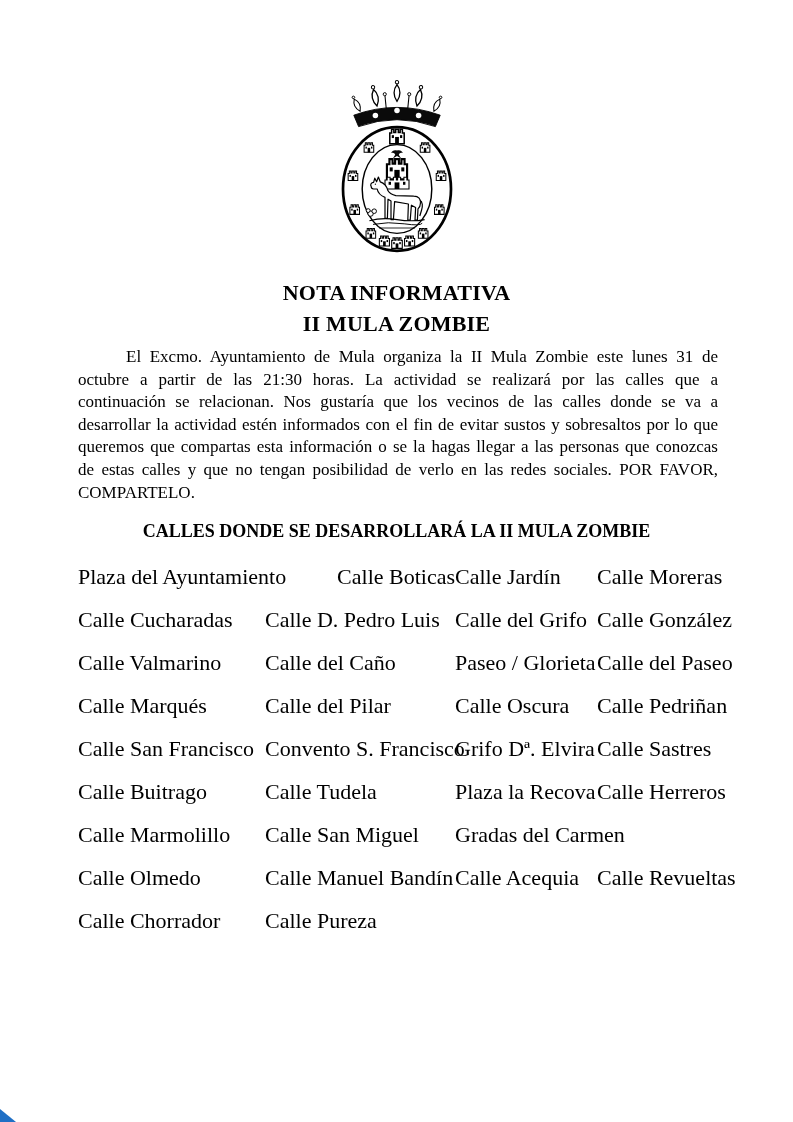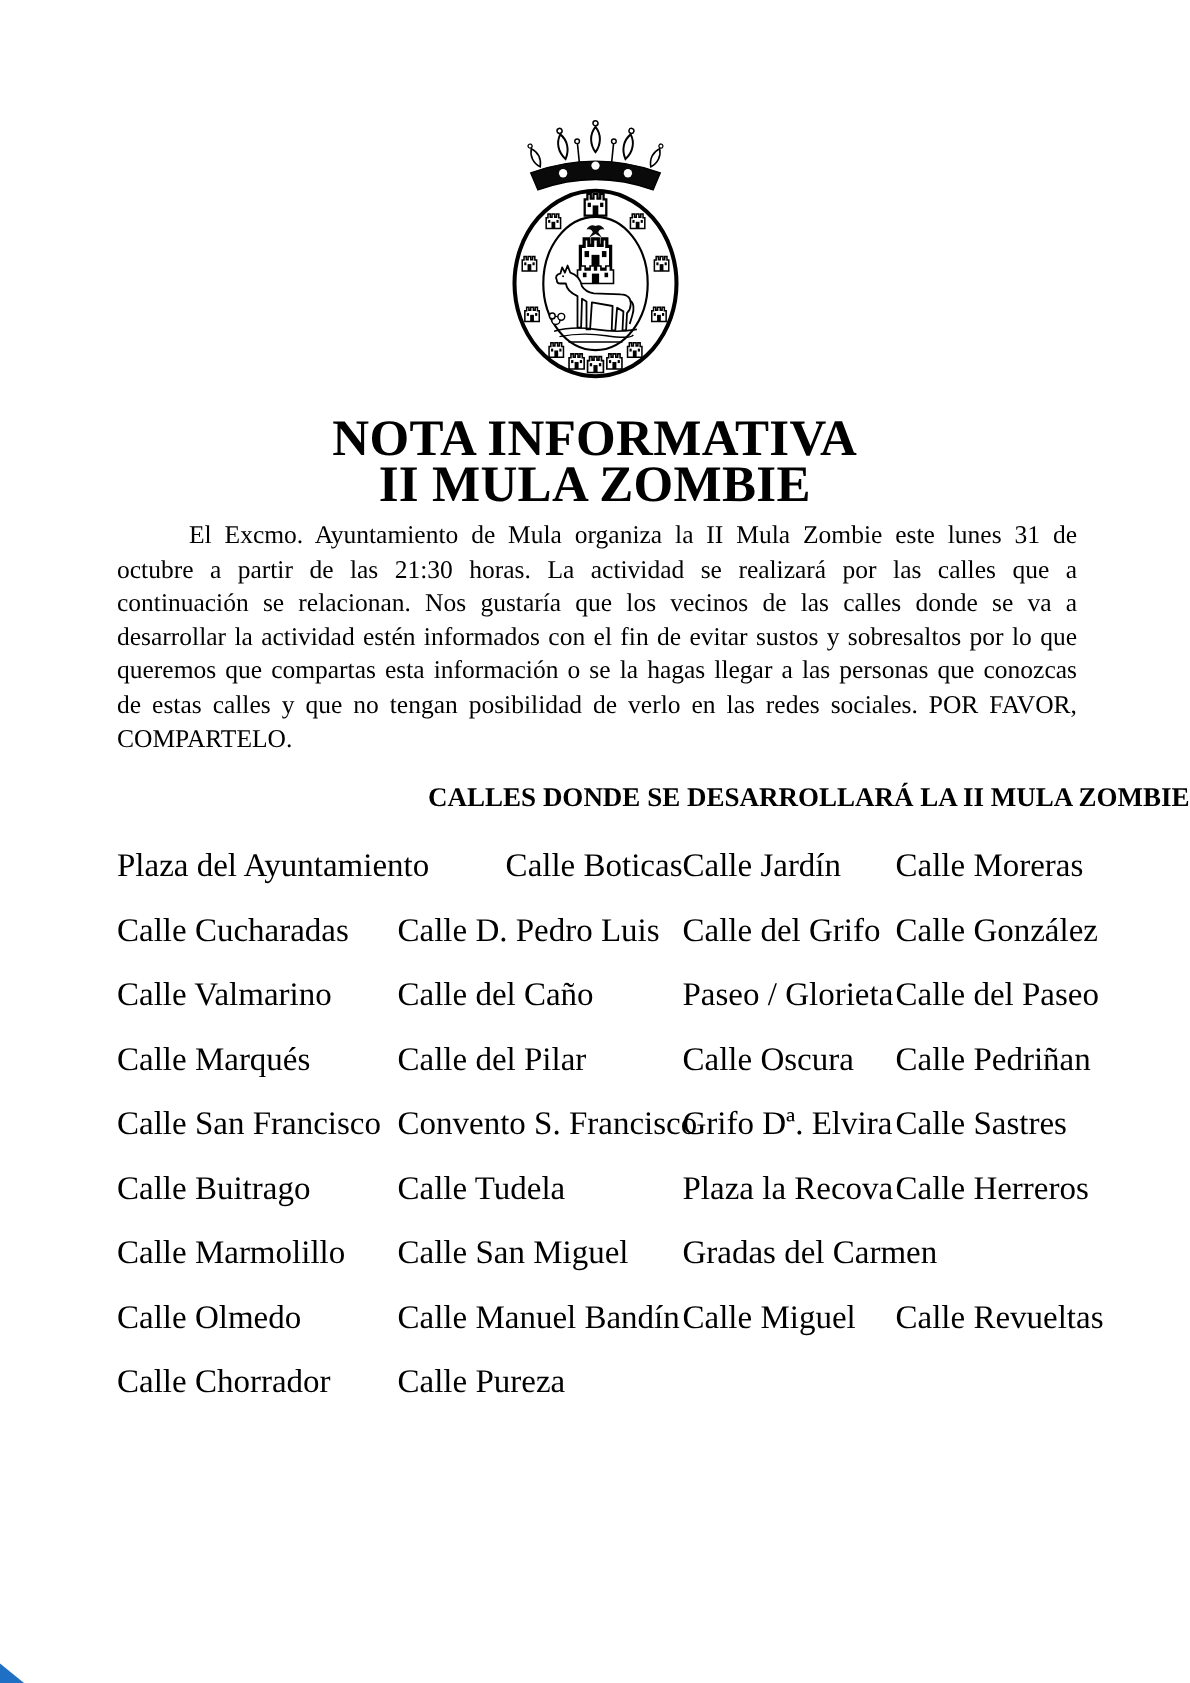--- a/index.html
+++ b/index.html
@@ -19,36 +19,36 @@
   .masthead{text-align:center;padding-top:66px;}
   .crest{display:block;margin:0 auto;width:120px;height:192px;}
   .org{
     margin-top:12px;
     font-size:16.5px;
     line-height:19px;
     letter-spacing:.4px;
   }
   .doc-title{
     margin-top:19px;
-    font-size:34px;
+    font-size:22px;
     line-height:31px;
     font-weight:bold;
     letter-spacing:.2px;
   }
   .intro{
     margin:7px 75px 0 78px;
     font-size:17px;
     line-height:22.6px;
     text-align:justify;
     text-indent:48px;
     word-spacing:1px;
   }
   .streets-heading{
     margin-top:17px;
-    text-align:right;
+    text-align:center;
     font-size:18px;
     line-height:21px;
     font-weight:bold;
   }
   table.streets{
     margin:14px 0 0 78px;
     border-collapse:collapse;
     table-layout:fixed;
     width:640px;
     font-size:22px;
@@ -211,21 +211,21 @@
         </tr>
         <tr>
           <td>Calle Marmolillo</td>
           <td>Calle San Miguel</td>
           <td>Gradas del Carmen</td>
           <td></td>
         </tr>
         <tr>
           <td>Calle Olmedo</td>
           <td>Calle Manuel Bandín</td>
-          <td>Calle Miguel</td>
+          <td>Calle Acequia</td>
           <td>Calle Revueltas</td>
         </tr>
         <tr>
           <td>Calle Chorrador</td>
           <td>Calle Pureza</td>
           <td></td>
           <td></td>
         </tr>
       </tbody>
   </table>

